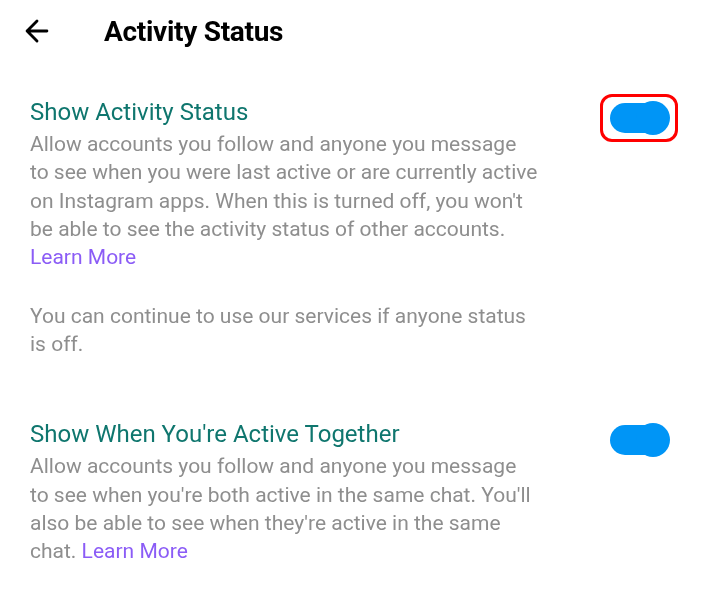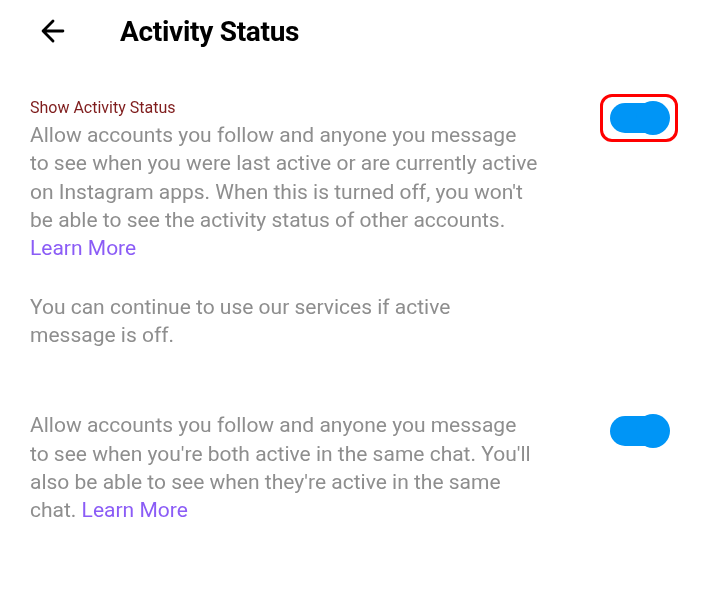--- a/index.html
+++ b/index.html
@@ -10,21 +10,21 @@
     body {
       width: 708px;
       height: 600px;
       background: #ffffff;
       font-family: -apple-system, BlinkMacSystemFont, "Segoe UI", Roboto, Helvetica, Arial, sans-serif;
       overflow: hidden;
     }
     .header {
       display: flex;
       align-items: center;
-      padding: 14px 20px 30px 36px;
+      padding: 14px 20px 30px 20px;
       gap: 50px;
     }
     .back-arrow {
       width: 34px;
       height: 34px;
       display: flex;
       align-items: center;
       justify-content: center;
       cursor: pointer;
     }
@@ -41,23 +41,23 @@
       display: flex;
       justify-content: space-between;
       align-items: flex-start;
       margin-bottom: 10px;
     }
     .section-left {
       flex: 1;
       max-width: 510px;
     }
     .section-title {
-      font-size: 16px;
+      font-size: 24px;
       font-weight: 400;
-      color: #7f1d1d;
+      color: #0f766e;
       margin-bottom: 4px;
     }
     .section-desc {
       font-size: 21px;
       line-height: 1.35;
       color: #8e8e8e;
       font-weight: 400;
     }
     .learn-more {
       color: #8b5cf6;
@@ -117,32 +117,33 @@
 </div>
 
 <div class="content">
 
   <div class="section">
     <div class="section-left">
       <div class="section-title">Show Activity Status</div>
       <div class="section-desc">
         <span>Allow accounts you follow and anyone you message to see when you were last active or are currently active on Instagram apps. When this is turned off, you won't be able to see the activity status of other accounts. </span><span class="learn-more">Learn More</span>
       </div>
-      <div class="section-desc secondary-note">You can continue to use our services if active message is off.</div>
+      <div class="section-desc secondary-note">You can continue to use our services if anyone status is off.</div>
     </div>
     <div class="toggle-wrap highlighted">
       <div class="toggle">
         <div class="toggle-track"></div>
         <div class="toggle-thumb"></div>
       </div>
     </div>
   </div>
 
   <div class="section">
     <div class="section-left">
+      <div class="section-title">Show When You're Active Together</div>
       <div class="section-desc">
         <span>Allow accounts you follow and anyone you message to see when you're both active in the same chat. You'll also be able to see when they're active in the same chat. </span><span class="learn-more">Learn More</span>
       </div>
     </div>
     <div class="toggle-wrap">
       <div class="toggle">
         <div class="toggle-track"></div>
         <div class="toggle-thumb"></div>
       </div>
     </div>

